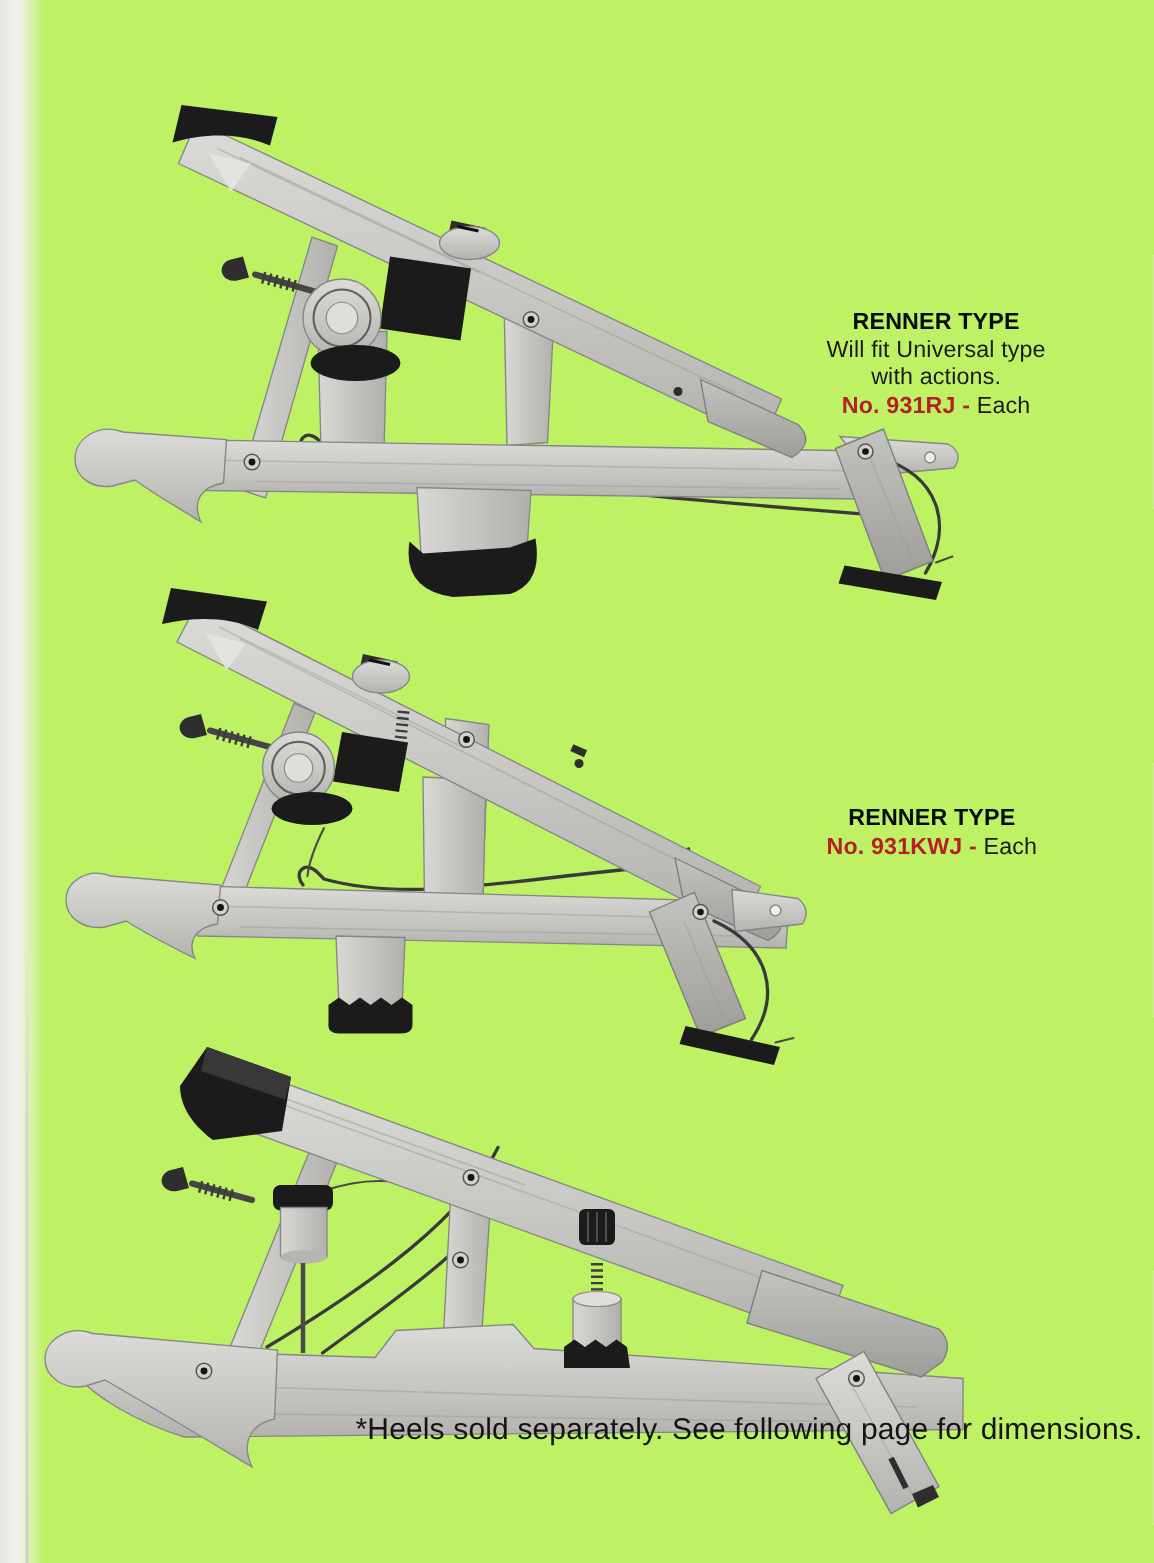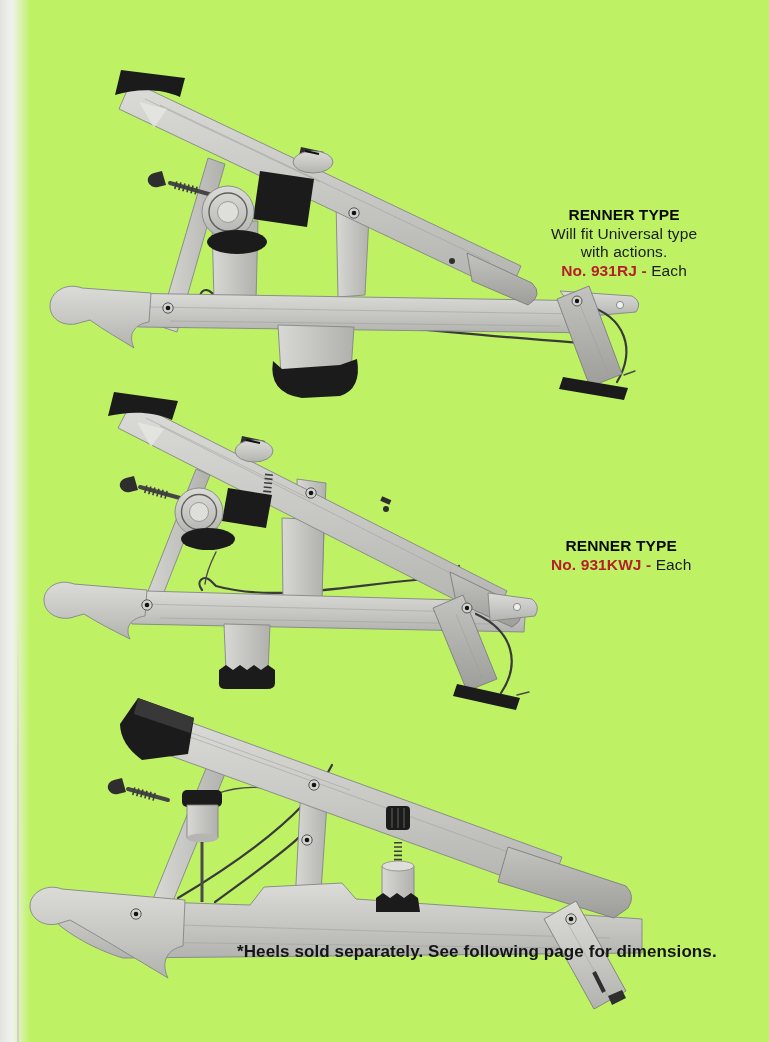--- a/index.html
+++ b/index.html
@@ -26,21 +26,21 @@
   .prod-text{
     position:absolute;
     font-size:15.5px;line-height:18.5px;color:#1b1b1b;
     letter-spacing:.1px;
   }
   .prod-name{font-weight:700;color:#090909;}
   .part-line{white-space:nowrap;}
   .part-code{font-weight:700;color:#b51f28;}
   .footer-note{
     position:absolute;left:237px;top:942px;
-    font-size:17px;color:#141414;letter-spacing:.1px;font-weight:bold;
+    font-size:20px;color:#141414;letter-spacing:.1px;
   }
   
   .w{stroke:#85858a;stroke-width:.9;}
   .wire{fill:none;stroke:#3a3a3a;stroke-width:2.2;stroke-linecap:round;}
   .wirethin{fill:none;stroke:#4a4a4a;stroke-width:1.4;stroke-linecap:round;}
   .grain{fill:none;stroke:#9b9b97;stroke-width:1;opacity:.5;}
   .pivO{fill:#d2d2ce;stroke:#57575a;stroke-width:1;}
   .pivI{fill:#131313;}
   .metal{fill:#2e2e2e;}
   .felt{fill:#1b1b1b;}

